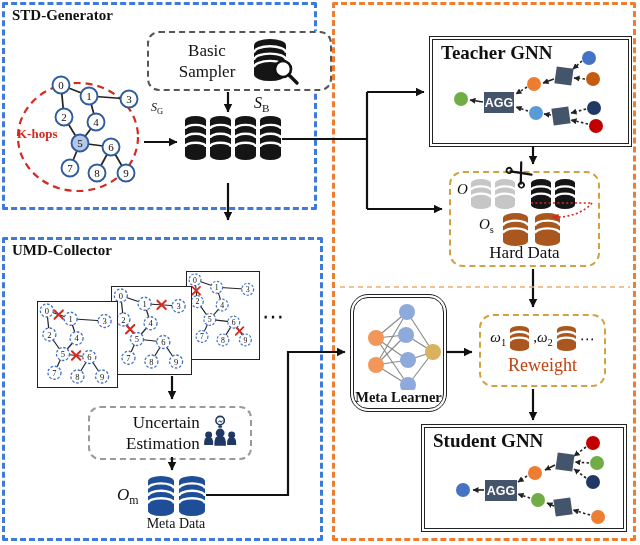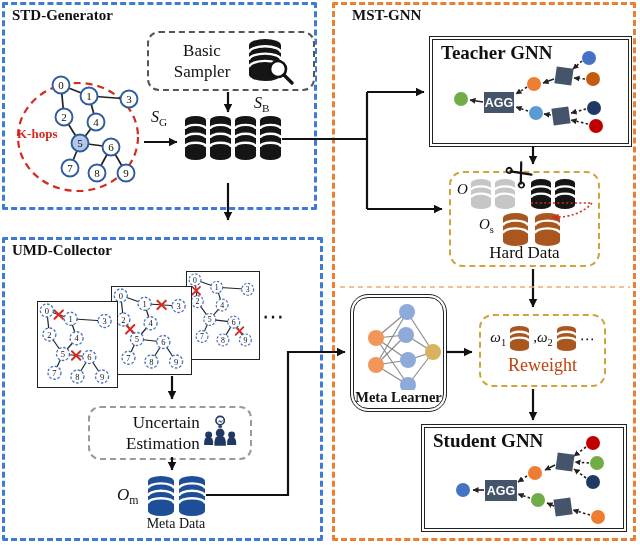--- a/index.html
+++ b/index.html
@@ -6,21 +6,21 @@
   #canvas{position:relative;width:640px;height:545px;background:#fff;overflow:hidden;
           font-family:"Liberation Serif","DejaVu Serif",serif;color:#111;}
   .abs{position:absolute;}
   .panel{position:absolute;background:transparent;border-radius:2px;}
   .panel.blue{border:3px dashed #3f7ad6;}
   .panel.orange{border:3px dashed #ed7d31;}
   .sec-title{position:absolute;font-weight:bold;font-size:15px;line-height:1;z-index:3;}
   .inner-box{position:absolute;background:#fff;border:1.5px solid #222;outline:1.5px solid #222;outline-offset:2px;z-index:2;font-weight:bold;}
   .box-title{position:absolute;left:8px;top:3px;font-size:19px;line-height:1.1;z-index:3;}
   .dash-box{position:absolute;background:#fff;z-index:2;}
-  .sampler{border:2.5px dashed #555;border-radius:12px;display:flex;align-items:center;justify-content:flex-start;padding:2px 8px 2px 10px;}
+  .sampler{border:2.5px dashed #555;border-radius:12px;display:flex;align-items:center;justify-content:center;padding:2px 25px 2px 10px;}
   .sampler-text{font-size:17px;line-height:1.25;text-align:center;width:86px;}
   .goldbox{border:2.5px dashed #d1a33c;border-radius:14px;}
   .graybox{border:2.5px dashed #9a9a9a;border-radius:12px;display:flex;align-items:center;padding:3px 10px;}
   .unc-text{font-size:17px;line-height:1.25;text-align:right;width:104px;}
   .card{position:absolute;background:#fff;border:1.6px solid #222;}
   .lbl{position:absolute;z-index:4;line-height:1;}
   .math i{font-style:italic;}
   sub{font-size:70%;}
   .center{text-align:center;}
   svg{display:block;}
@@ -31,21 +31,20 @@
 </head>
 <body>
 
 <div id="canvas">
 
   <div class="panel blue" style="left:2px;top:2px;width:309px;height:202px;"></div>
   <div class="panel blue" style="left:2px;top:237px;width:315px;height:298px;"></div>
   <div class="panel orange" style="left:332px;top:2px;width:298px;height:533px;"></div>
 
   <div class="sec-title" style="left:12px;top:8px;">STD-Generator</div>
-  <div class="sec-title" style="left:352px;top:8px;">MST-GNN</div>
   <div class="sec-title" style="left:12px;top:243px;">UMD-Collector</div>
 
   <div class="dash-box sampler" style="left:147px;top:31px;width:146px;height:52px;">
     <div class="sampler-text">
       <div>Basic</div>
       <div>Sampler</div>
     </div>
     <svg id="sampler-icon" width="50" height="50" viewBox="0 0 50 50">
         <g>
           <rect x="4" y="9.4" width="32" height="29.2" fill="#151515"></rect>
@@ -56,21 +55,21 @@
           <path d="M4,31.299999999999997 A16,6.4 0 0 1 36,31.299999999999997" stroke="#fff" stroke-width="2.4" fill="none"></path>
         </g>
         <g>
           <circle cx="33" cy="33" r="8" fill="#fff" stroke="#111" stroke-width="2.6"></circle>
           <line x1="39" y1="39" x2="47" y2="47" stroke="#111" stroke-width="3.4" stroke-linecap="round"></line>
         </g>
       </svg>
   </div>
 
   <div class="lbl math" style="left:234px;top:95px;font-size:16px;margin-left:20px;"><i>S</i><sub>B</sub></div>
-  <div class="lbl math" style="left:151px;top:109px;font-size:16px;"><i>S</i><sub>G</sub></div>
+  <div class="lbl math" style="left:151px;top:101px;font-size:12px;"><i>S</i><sub>G</sub></div>
 
   <svg id="train-cyls" class="abs" style="left:184px;top:114px;z-index:3;" width="98" height="48" viewBox="0 0 98 48">
       <g>
         <rect x="1" y="6.2" width="21" height="35.6" fill="#151515"></rect>
         <ellipse cx="11.5" cy="6.2" rx="10.5" ry="4.2" fill="#151515"></ellipse>
         <ellipse cx="11.5" cy="41.8" rx="10.5" ry="4.2" fill="#151515"></ellipse>
         <path d="M1,15.100000000000001 A10.5,4.2 0 0 1 22,15.100000000000001" stroke="#fff" stroke-width="2.4" fill="none"></path>
         <path d="M1,24 A10.5,4.2 0 0 1 22,24" stroke="#fff" stroke-width="2.4" fill="none"></path>
         <path d="M1,32.900000000000006 A10.5,4.2 0 0 1 22,32.900000000000006" stroke="#fff" stroke-width="2.4" fill="none"></path>
       </g>

